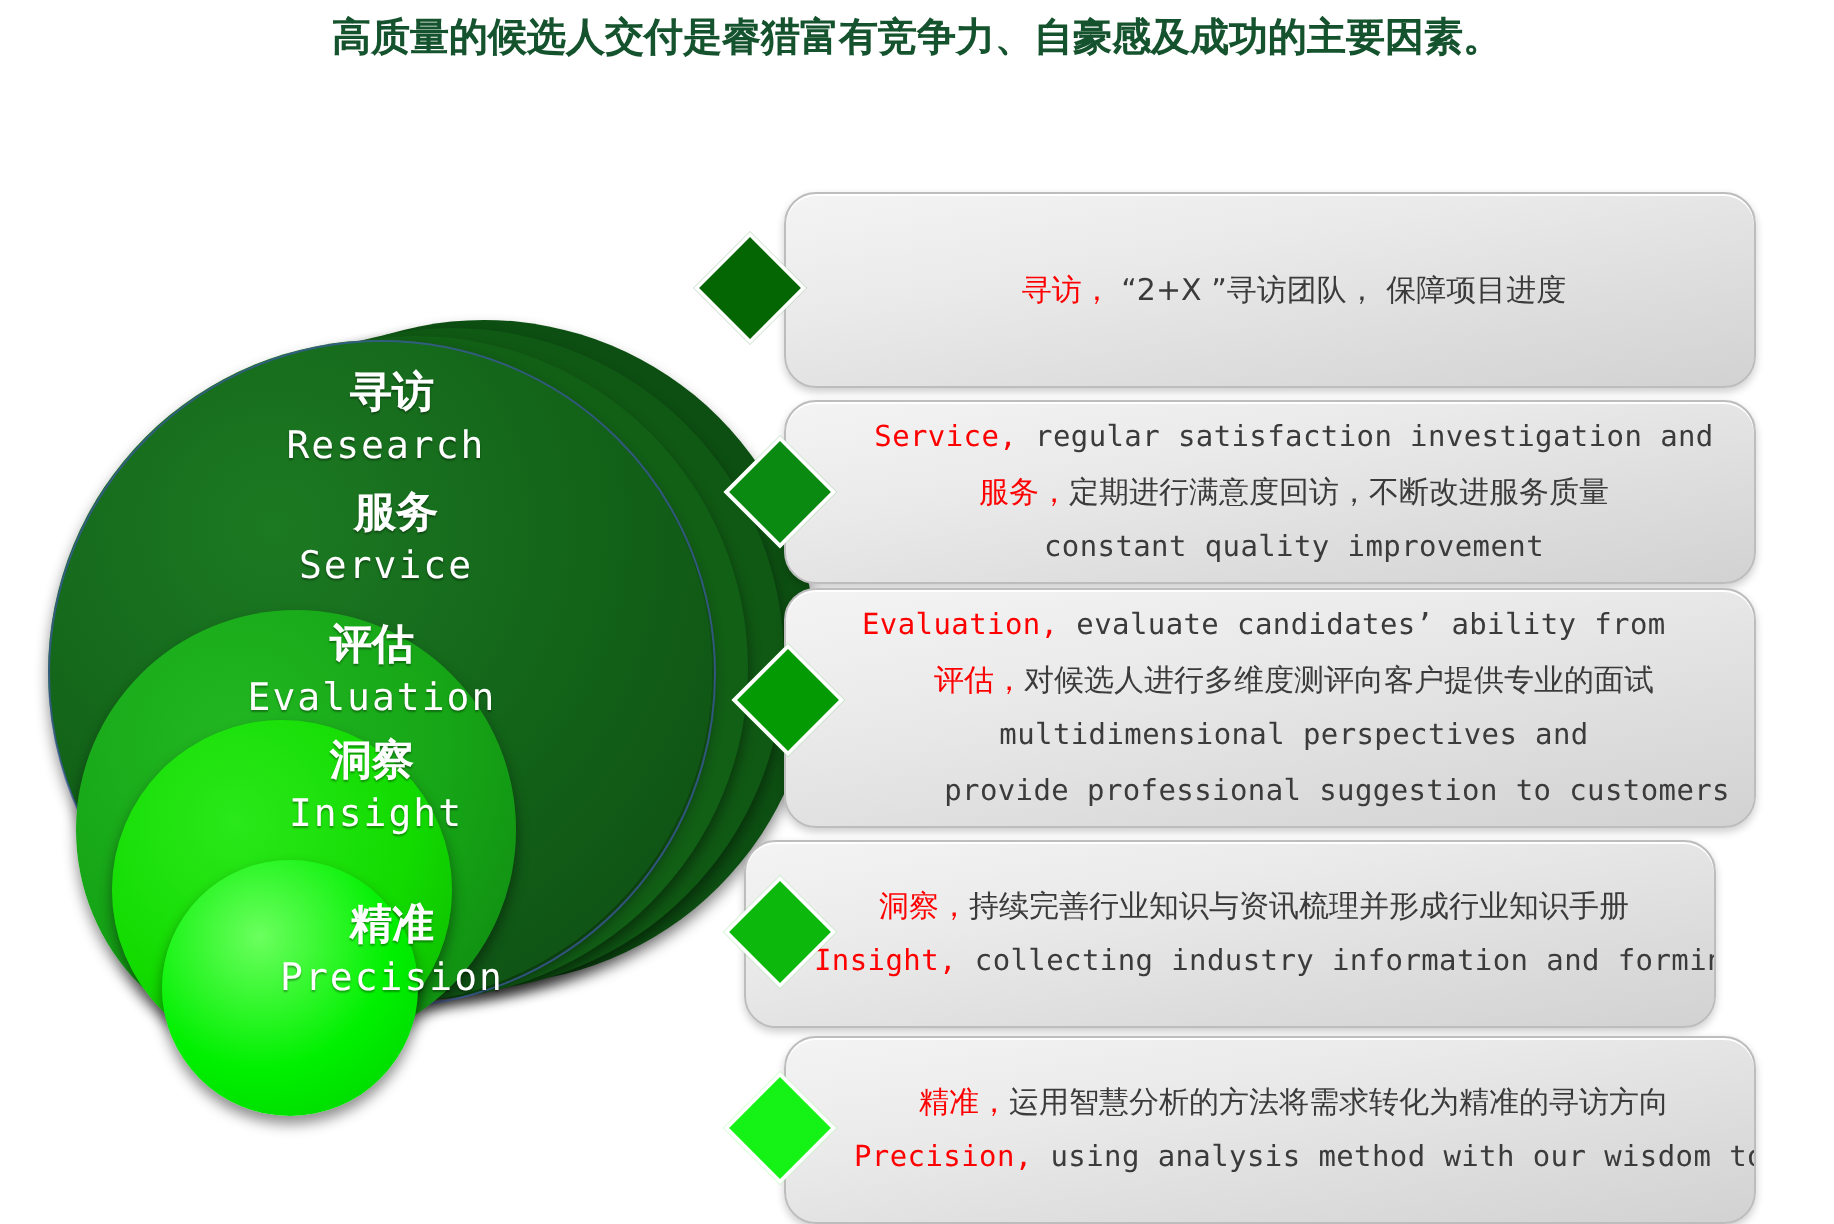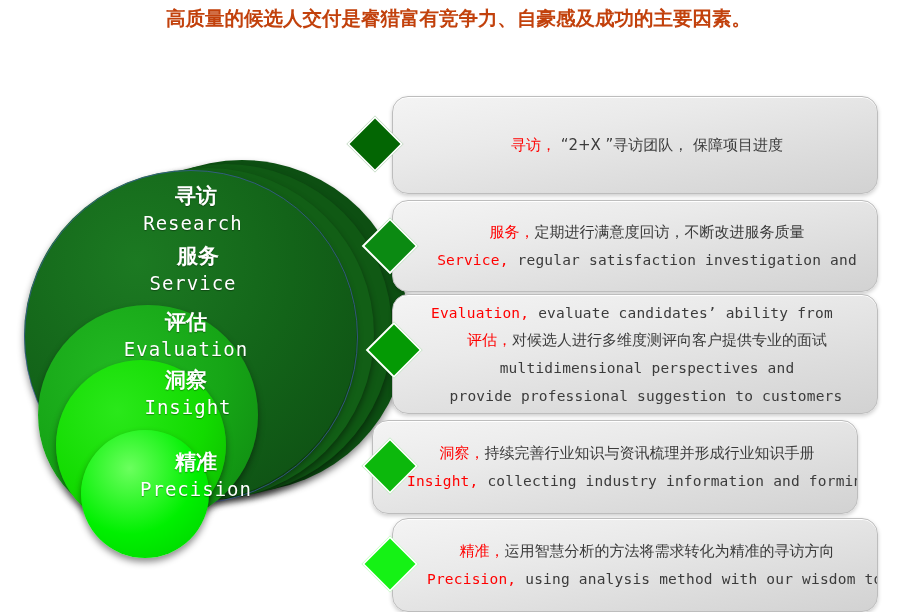--- a/index.html
+++ b/index.html
@@ -18,21 +18,21 @@
   
   #page-title {
     position: absolute;
     top: 5px;
     left: 0;
     width: 917px;
     text-align: center;
     font-family: "DejaVu Sans", sans-serif;
     font-size: 19.5px;
     font-weight: bold;
-    color: #c2410c;
+    color: #14532d;
     letter-spacing: 0px;
     white-space: nowrap;
   }
 
   
   #circles {
     position: absolute;
     left: 0px;
     top: 150px;
     width: 420px;
@@ -193,44 +193,45 @@
   </div>
 </div>
 <div class="diamond-wrap" style="left:355px; top:124px;">
   <div class="dshadow-dark"></div>
   <div class="dshadow-gray"></div>
   <div class="diamond" style="background:#036603;"></div>
 </div>
 
 <div class="card" style="left:392px; top:200px; width:486px; height:92px;">
   <div class="card-body">
-    <div class="card-line line-cn">
-      <span class="kw">服务，</span><span>定期进行满意度回访，不断改进服务质量</span>
-    </div>
     <div class="card-line line-en">
       <span class="kw">Service,</span><span> regular satisfaction investigation and</span>
     </div>
+    <div class="card-line line-cn">
+      <span class="kw">服务，</span><span>定期进行满意度回访，不断改进服务质量</span>
+    </div>
+    <div class="card-line line-en">constant quality improvement</div>
   </div>
 </div>
 <div class="diamond-wrap" style="left:370px; top:226px;">
   <div class="dshadow-dark"></div>
   <div class="dshadow-gray"></div>
   <div class="diamond" style="background:#0b8a12;"></div>
 </div>
 
 <div class="card" style="left:392px; top:294px; width:486px; height:120px;">
   <div class="card-body">
     <div class="card-line line-en" style="text-align:left; padding-left:4px;">
       <span class="kw">Evaluation,</span><span> evaluate candidates’ ability from</span>
     </div>
     <div class="card-line line-cn">
       <span class="kw">评估，</span><span>对候选人进行多维度测评向客户提供专业的面试</span>
     </div>
     <div class="card-line line-en">multidimensional perspectives and</div>
-    <div class="card-line line-en" style="text-align:center; padding-right:2px;">provide professional suggestion to customers</div>
+    <div class="card-line line-en" style="text-align:right; padding-right:2px;">provide professional suggestion to customers</div>
   </div>
 </div>
 <div class="diamond-wrap" style="left:374px; top:330px;">
   <div class="dshadow-dark"></div>
   <div class="dshadow-gray"></div>
   <div class="diamond" style="background:#049a04;"></div>
 </div>
 
 <div class="card" style="left:372px; top:420px; width:486px; height:94px;">
   <div class="card-body">

